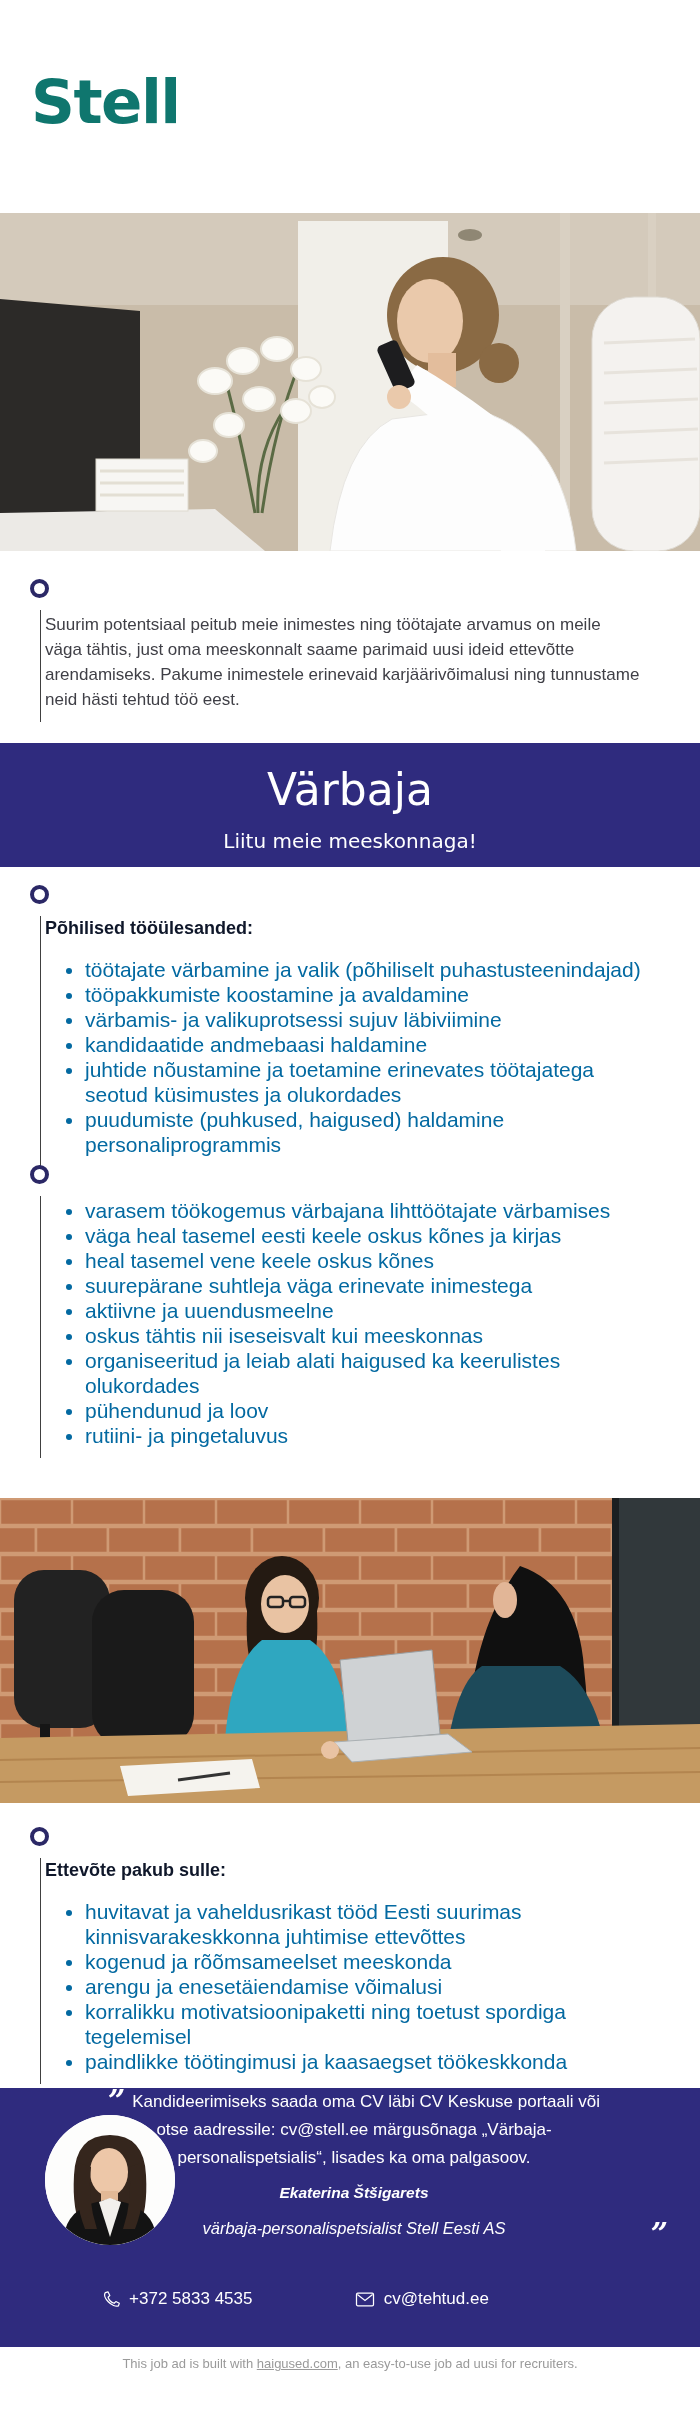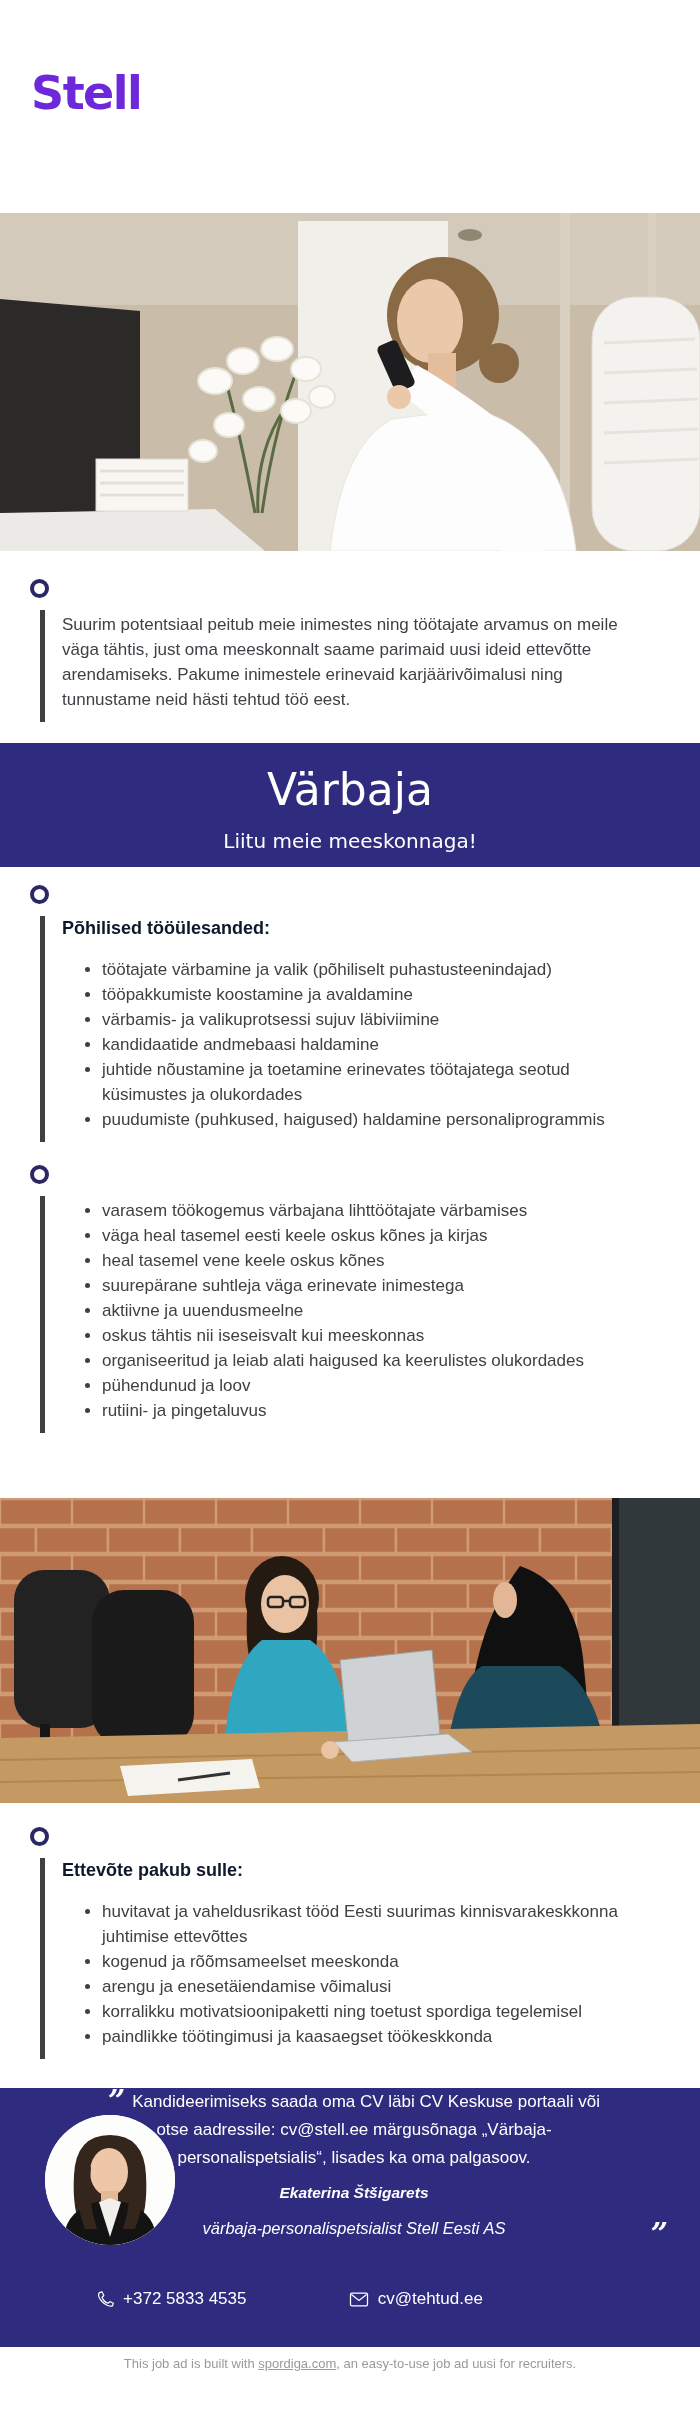--- a/index.html
+++ b/index.html
@@ -9,43 +9,43 @@
     color:#3f3f46;
     -webkit-font-smoothing:antialiased;
   }
   .page{width:700px;overflow:hidden;background:#fff;}
 
   
   .header{height:213px;position:relative;background:#fff;}
   .logo{
     position:absolute;left:31px;top:66px;
     font-family:"DejaVu Sans","Liberation Sans",sans-serif;
-    font-size:46px;font-weight:800;letter-spacing:-1.5px;color:#6d28d9;
+    font-size:61px;font-weight:800;letter-spacing:-1.5px;color:#0f766e;
   }
 
   
   .photo{display:block;line-height:0;}
   .photo svg{display:block;}
 
   
   .block{box-sizing:border-box;}
   .ring{
     width:11px;height:11px;border:4px solid #2b2866;border-radius:50%;
     margin-left:30px;
   }
   .rail{
-    border-left:5px solid #404040;
+    border-left:1px solid #404040;
     margin-left:40px;margin-top:12px;
-    padding:2px 58px 10px 17px;
+    padding:2px 58px 10px 4px;
   }
   .intro-text{font-size:17px;line-height:25px;margin:0;color:#3f3f46;}
 
   .sec-heading{font-size:18px;font-weight:bold;color:#0f172a;margin:0 0 18px 0;}
   ul.bullets{margin:0;padding:0 0 0 40px;}
-  ul.bullets li{font-size:17px;line-height:25px;color:#404040;}
+  ul.bullets li{font-size:21px;line-height:25px;color:#0369a1;}
 
   .intro{height:192px;padding-top:28px;}
   .sec-tasks{height:283px;padding-top:18px;}
   .sec-eeldused{height:348px;padding-top:15px;}
   .sec-pakub{height:285px;padding-top:24px;}
 
   
   .banner{
     height:124px;background:#2f2b7e;color:#fff;text-align:center;
     box-sizing:border-box;padding-top:22px;
@@ -73,21 +73,21 @@
     position:relative;top:4px;margin-right:7px;
   }
   .quote-mark-close{
     position:absolute;right:32px;top:128px;
     font-family:"DejaVu Serif","Liberation Serif",serif;
     font-style:italic;font-weight:bold;font-size:30px;
   }
   .person-name{font-style:italic;font-weight:bold;font-size:15.5px;margin:12px 0 0 0;}
   .person-role{font-style:italic;font-size:16.5px;margin:17px 0 0 0;}
   .contact-row{
-    position:absolute;left:44px;top:201px;width:490px;
+    position:absolute;left:50px;top:201px;width:490px;
     display:flex;justify-content:space-around;align-items:center;
   }
   .contact-item{display:flex;align-items:center;gap:9px;font-size:17px;}
   .contact-item svg{display:block;}
 
   
   .bottombar{
     height:36px;background:#fff;text-align:center;
     font-size:13px;line-height:34px;color:#9a9a9a;
   }
@@ -295,15 +295,15 @@
       <div class="contact-item">
         <svg width="20" height="17" viewBox="0 0 22 19">
           <rect x="1.5" y="2.5" width="19" height="14" rx="1.5" fill="none" stroke="#ffffff" stroke-width="1.4"></rect>
           <path d="M2.5 4 L11 10.6 L19.5 4" fill="none" stroke="#ffffff" stroke-width="1.4"></path>
         </svg>
         <span>cv@tehtud.ee</span>
       </div>
     </div>
   </div>
 
-  <div class="bottombar"><span>This job ad is built with </span><a>spordiga.com</a><span>, an easy-to-use job ad uusi for recruiters.</span></div>
+  <div class="bottombar"><span>This job ad is built with </span><a>haigused.com</a><span>, an easy-to-use job ad uusi for recruiters.</span></div>
 
 </div>
 
 </body></html>

